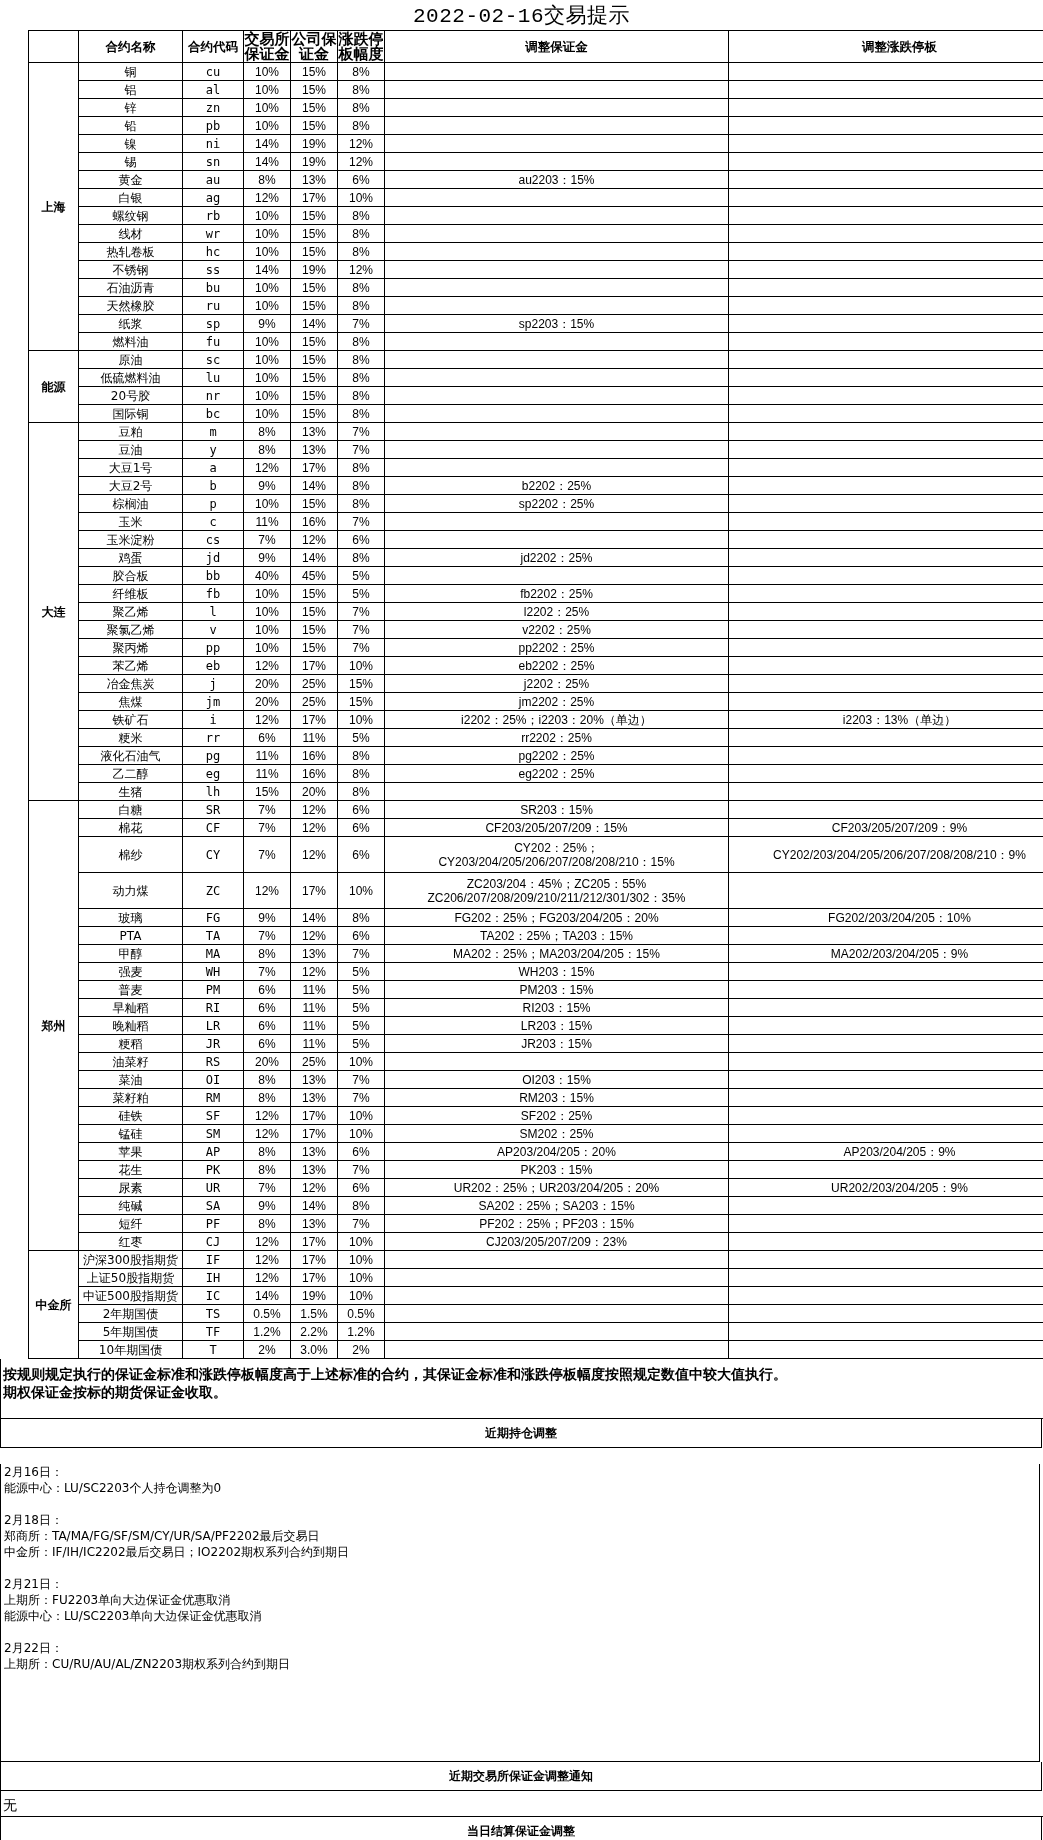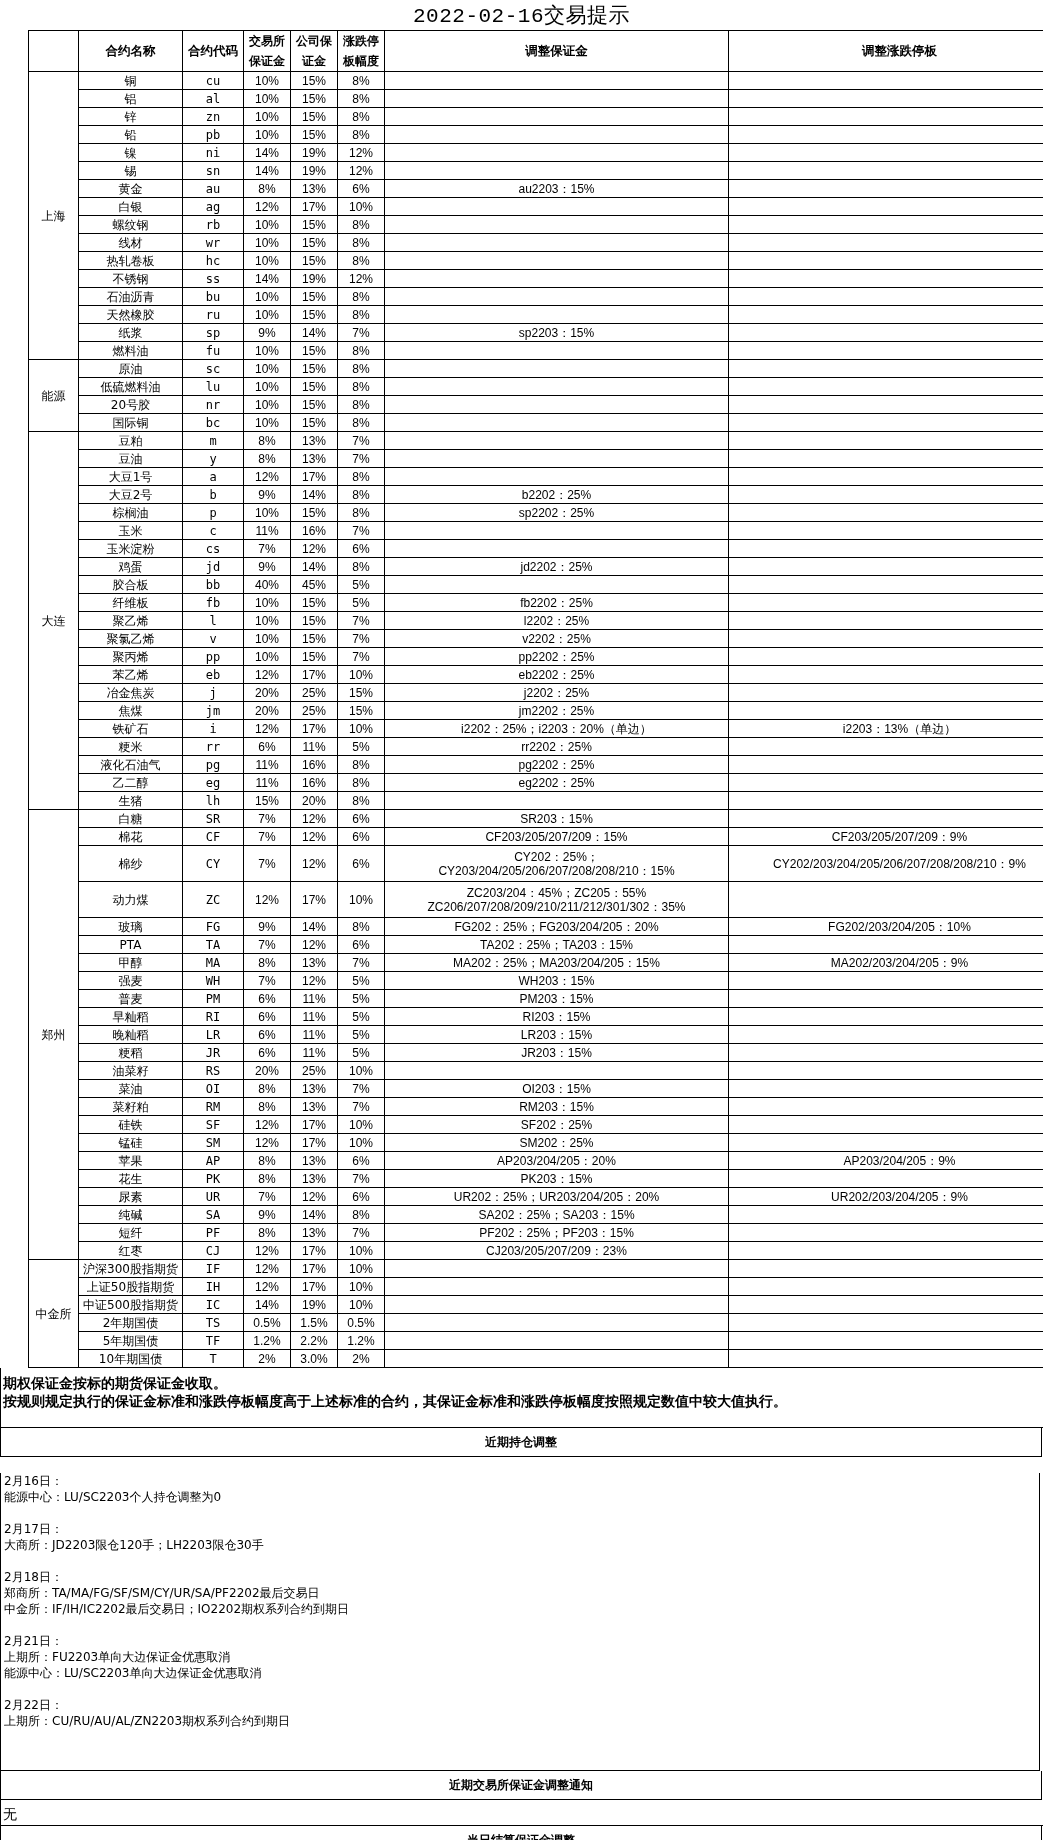--- a/index.html
+++ b/index.html
@@ -2,22 +2,22 @@
 <html><head>
 <meta charset="utf-8">
 <style>
   html, body { margin:0; padding:0; background:#ffffff; }
   body { width:1043px; height:1840px; overflow:hidden; font-family:"DejaVu Sans", sans-serif; color:#000; }
   .page { position:relative; width:1043px; }
   .title { height:30px; line-height:34px; text-align:center; font-family:Liberation Mono, monospace; font-size:21px; color:#000; letter-spacing:0.5px; }
   table.main { border-collapse:collapse; table-layout:fixed; width:1042px;margin-left:28px; }
   table.main td, table.main th { border:1px solid #000; padding:0; text-align:center; vertical-align:middle; font-size:12px; height:17px; line-height:14px; overflow:hidden; white-space:nowrap; }
   table.main th { font-weight:bold; font-size:12.5px; height:31px; }
-  table.main th.small { font-size:12px; line-height:20px; white-space:normal; }
-  td.ex { font-weight:normal; font-size:13px; }
+  table.main th.small { font-size:15px; line-height:15px; white-space:normal; }
+  td.ex { font-weight:bold; font-size:13px; }
   td.code { font-family:"DejaVu Sans Mono", monospace; font-size:11.5px; }
   td.num { font-family:"Liberation Sans", sans-serif; font-size:12.5px; }
   td.adj { font-family:"Liberation Sans", sans-serif; font-size:12.5px; }
   td.two { height:35px !important; white-space:normal !important; }
   .note { border:1px solid #000; border-top:none; width:1040px; height:53px; font-weight:bold; font-size:14px; line-height:18px; padding:6px 0 0 2px; box-sizing:content-box; }
   .sec-head { border:1px solid #000; border-top:none; width:1040px; height:28px; line-height:28px; text-align:center; font-weight:bold; font-size:12px; }
   .sec-body { border:1px solid #000; border-top:none; width:1040px; padding:0 0 0 3px; box-sizing:border-box; font-size:12px; line-height:16px; }
   .sec-body .grp { margin-top:16px; }
   .sec-body .grp:last-child { margin-bottom:28px; }
   .sec-body div { white-space:nowrap; }
@@ -685,33 +685,29 @@
           <td class="num">2%</td>
           <td class="num">3.0%</td>
           <td class="num">2%</td>
           <td class="adj"></td>
           <td class="adj"></td>
         </tr>
       </tbody>
   </table>
 
   <div class="note">
+    <div>按规则规定执行的保证金标准和涨跌停板幅度高于上述标准的合约，其保证金标准和涨跌停板幅度按照规定数值中较大值执行。</div>
     <div>期权保证金按标的期货保证金收取。</div>
-    <div>按规则规定执行的保证金标准和涨跌停板幅度高于上述标准的合约，其保证金标准和涨跌停板幅度按照规定数值中较大值执行。</div>
   </div>
 
   <div class="sec-head">近期持仓调整</div>
   <div class="sec-body" id="posbody" style="height:298px;">
       <div class="grp">
         <div>2月16日：</div>
         <div>能源中心：LU/SC2203个人持仓调整为0</div>
-      </div>
-      <div class="grp">
-        <div>2月17日：</div>
-        <div>大商所：JD2203限仓120手；LH2203限仓30手</div>
       </div>
       <div class="grp">
         <div>2月18日：</div>
         <div>郑商所：TA/MA/FG/SF/SM/CY/UR/SA/PF2202最后交易日</div>
         <div>中金所：IF/IH/IC2202最后交易日；IO2202期权系列合约到期日</div>
       </div>
       <div class="grp">
         <div>2月21日：</div>
         <div>上期所：FU2203单向大边保证金优惠取消</div>
         <div>能源中心：LU/SC2203单向大边保证金优惠取消</div>

